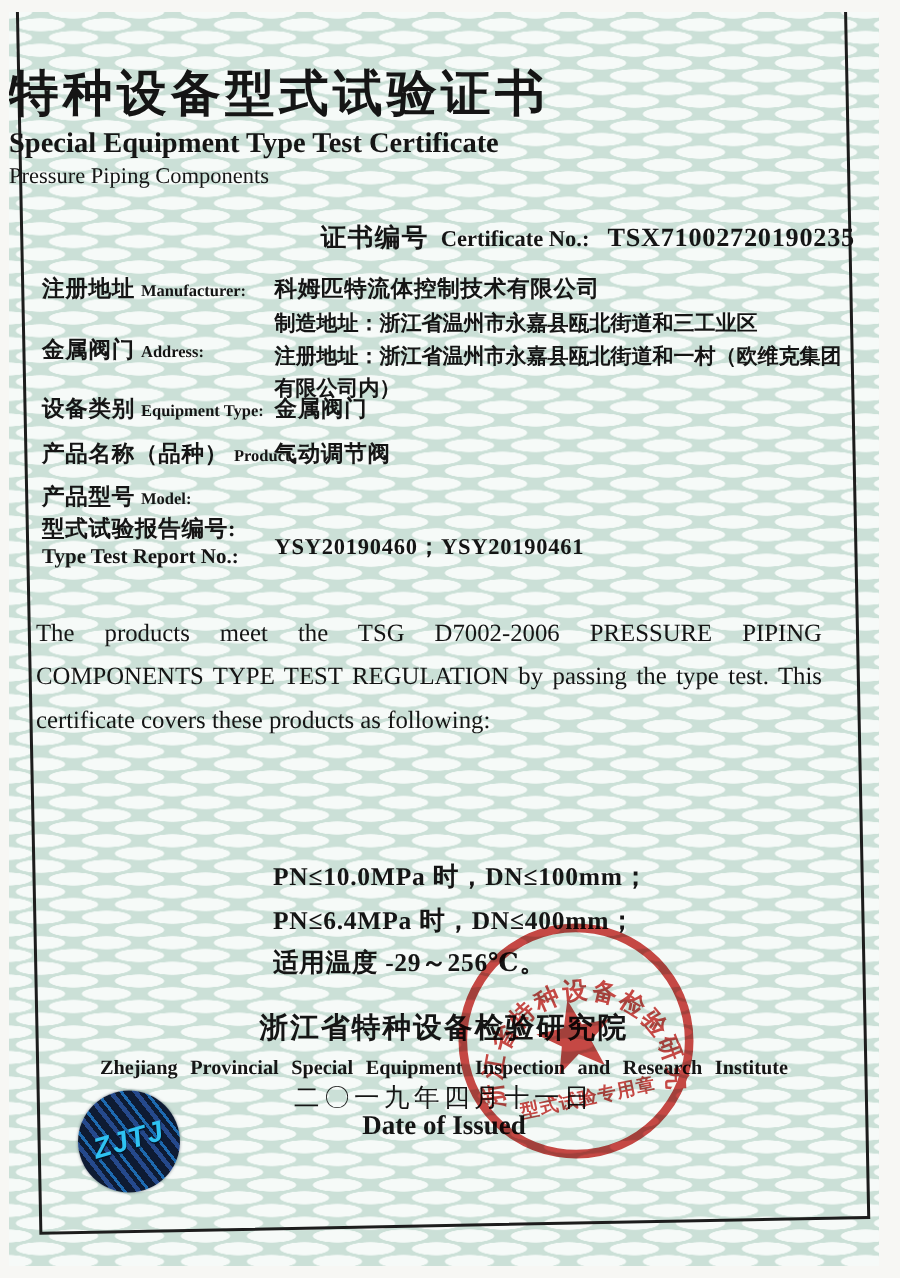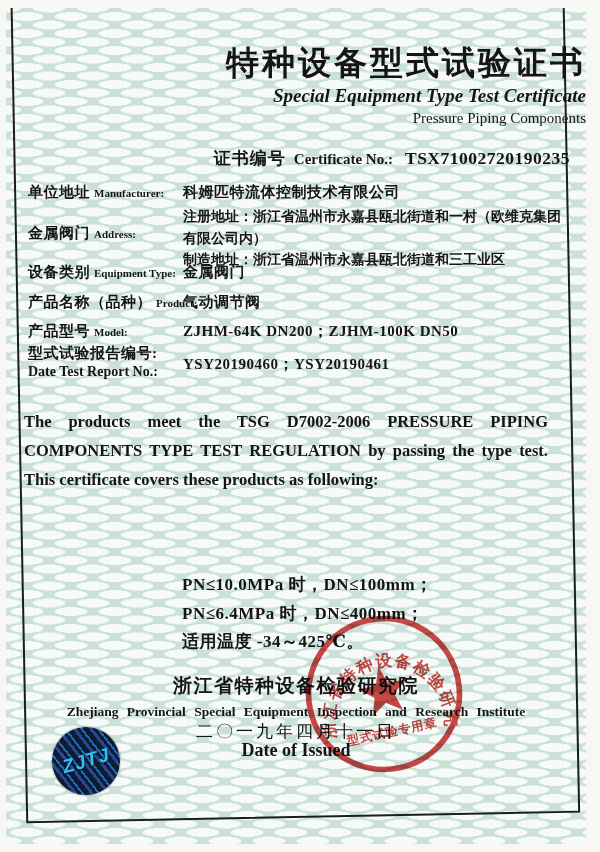--- a/index.html
+++ b/index.html
@@ -22,23 +22,23 @@
       radial-gradient(17px 4.5px at 21px 8.5px, #f6faf8 0%, #f6faf8 93%, rgba(246,250,248,0) 100%),
       radial-gradient(5px 4.5px at 11px 8.5px, rgba(160,198,183,.8) 0%, rgba(160,198,183,.8) 55%, rgba(160,198,183,0) 65%);
     background-size:44px 17px, 44px 17px, 22px 17px;
     background-position:0 0, 22px 8.5px, 0 8.5px;
   }
   .frame {
     position:absolute; left:12px; top:-46px; width:554px; height:856px;
     border:2px solid #1d1d1d;
     transform:rotate(-1.1deg);
   }
-  .title-block { position:absolute; top:36px; left:0; right:0; text-align:right; }
+  .title-block { position:absolute; top:36px; left:0; right:0; text-align:left; }
   .title-cn   { font-size:33px; font-weight:bold; letter-spacing:3px; line-height:38px; }
-  .title-en   { font-size:19px; font-weight:bold; line-height:23px; margin-top:2px;font-style:italic; }
+  .title-en   { font-size:19px; font-weight:bold; line-height:23px; margin-top:2px; }
   .sub-cn     { font-size:21px; font-weight:bold; line-height:25px; margin-top:1px; }
   .sub-en     { font-size:15px; font-weight:normal; line-height:19px; margin-top:2px; }
   .certno {
     position:absolute; top:139px; right:16px; white-space:nowrap;
   }
   .certno .l-cn { font-size:17px; font-weight:bold; letter-spacing:1px; }
   .certno .l-en { font-size:15px; font-weight:bold; margin-left:4px; }
   .certno .v    { font-size:17.5px; font-weight:bold; margin-left:8px; letter-spacing:.5px; }
 
   .row { position:absolute; left:22px; right:18px; }
@@ -51,21 +51,21 @@
   }
   .val.wrap { white-space:normal; width:378px; font-size:14px; line-height:21.5px; letter-spacing:0; }
   .lbl.two { line-height:17.5px; }
   .lbl.two .en { font-size:14px; }
 
   .statement { position:absolute; left:18px; top:396px; width:524px; }
   .statement .cn {
     margin:0; font-size:16px; font-weight:bold; line-height:30px; text-indent:34px; letter-spacing:.5px;
   }
   .statement .en {
-    margin:3px 0 0 0; font-size:16.5px; font-weight:bold; line-height:29px; text-align:justify;
+    margin:3px 0 0 0; font-size:16.5px; font-weight:normal; line-height:29px; text-align:justify;
   }
   .specs { position:absolute; left:176px; top:563px; font-size:17px; font-weight:bold; line-height:28.5px; letter-spacing:.5px; }
 
   .issuer { position:absolute; left:0; right:0; top:666px; text-align:center; }
   .issuer .name-cn { font-size:19px; font-weight:bold; letter-spacing:1.5px; line-height:23px; }
   .issuer .name-en { font-size:13.5px; font-weight:bold; word-spacing:5px; line-height:17px; margin-top:6px; }
   .issuer .date-cn { font-size:17px; font-weight:normal; letter-spacing:3px; line-height:21px; margin-top:1px; }
   .issuer .date-en { font-size:18px; font-weight:bold; line-height:16px; }
 
   .seal {
@@ -100,34 +100,34 @@
   </div>
 
   <div class="certno">
     <span class="l-cn">证书编号</span>
     <span class="l-en">Certificate No.:</span>
     <span class="v">TSX71002720190235</span>
   </div>
 
   <div class="row" style="top:175px">
     <div class="lbl">
-      <span class="cn">单位地址</span>
+      <span class="cn">注册地址</span>
       <span class="en">Manufacturer:</span>
     </div>
     <div class="val">科姆匹特流体控制技术有限公司</div>
   </div>
 
   <div class="row" style="top:198px">
     <div class="lbl" style="position:absolute;top:18px">
       <span class="cn">金属阀门</span>
       <span class="en">Address:</span>
     </div>
     <div class="val wrap">
+      <div>制造地址：浙江省温州市永嘉县瓯北街道和三工业区</div>
       <div>注册地址：浙江省温州市永嘉县瓯北街道和一村（欧维克集团有限公司内）</div>
-      <div>制造地址：浙江省温州市永嘉县瓯北街道和三工业区</div>
     </div>
   </div>
 
   <div class="row" style="top:255px">
     <div class="lbl">
       <span class="cn">设备类别</span>
       <span class="en">Equipment Type:</span>
     </div>
     <div class="val">金属阀门</div>
   </div>
@@ -138,39 +138,38 @@
       <span class="en">Product:</span>
     </div>
     <div class="val">气动调节阀</div>
   </div>
 
   <div class="row" style="top:314px">
     <div class="lbl">
       <span class="cn">产品型号</span>
       <span class="en">Model:</span>
     </div>
-    <div class="val">ZJHM-64K DN200；ZJHM-100K DN50</div>
   </div>
 
   <div class="row" style="top:337px">
     <div class="lbl two">
       <div class="cn">型式试验报告编号:</div>
-      <div class="en">Date Test Report No.:</div>
+      <div class="en">Type Test Report No.:</div>
     </div>
     <div class="val" style="top:10px">YSY20190460；YSY20190461</div>
   </div>
 
   <div class="statement">
     <p class="en">The products meet the TSG D7002-2006 PRESSURE PIPING COMPONENTS TYPE TEST REGULATION by passing the type test. This certificate covers these products as following:</p>
   </div>
 
   <div class="specs">
     <div>PN≤10.0MPa 时，DN≤100mm；</div>
     <div>PN≤6.4MPa 时，DN≤400mm；</div>
-    <div>适用温度 -34～425℃。</div>
+    <div>适用温度 -29～256℃。</div>
   </div>
 
   <div class="issuer">
     <div class="name-cn">浙江省特种设备检验研究院</div>
     <div class="name-en">Zhejiang Provincial Special Equipment Inspection and Research Institute</div>
     <div class="date-cn">二〇一九年四月十一日</div>
     <div class="date-en">Date of Issued</div>
   </div>
 
   <svg class="seal" viewBox="0 0 200 200">

